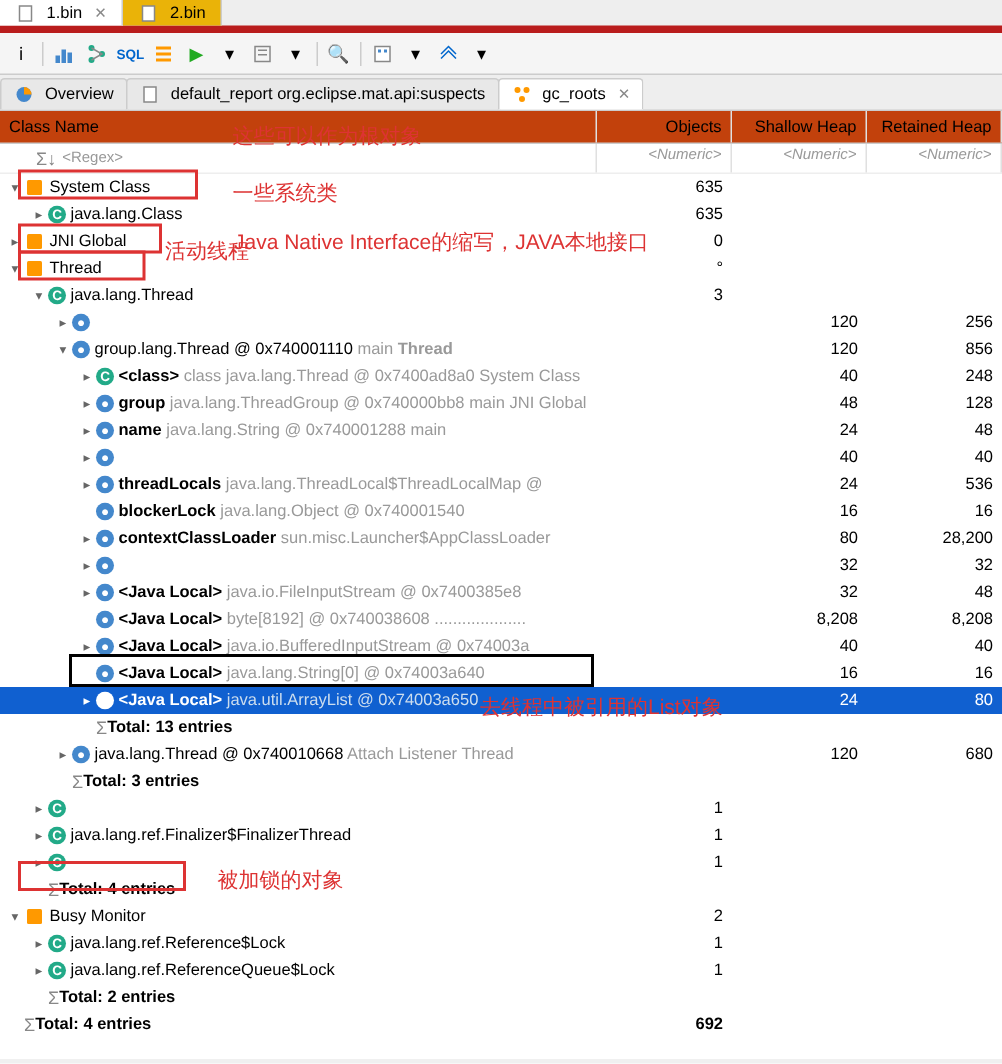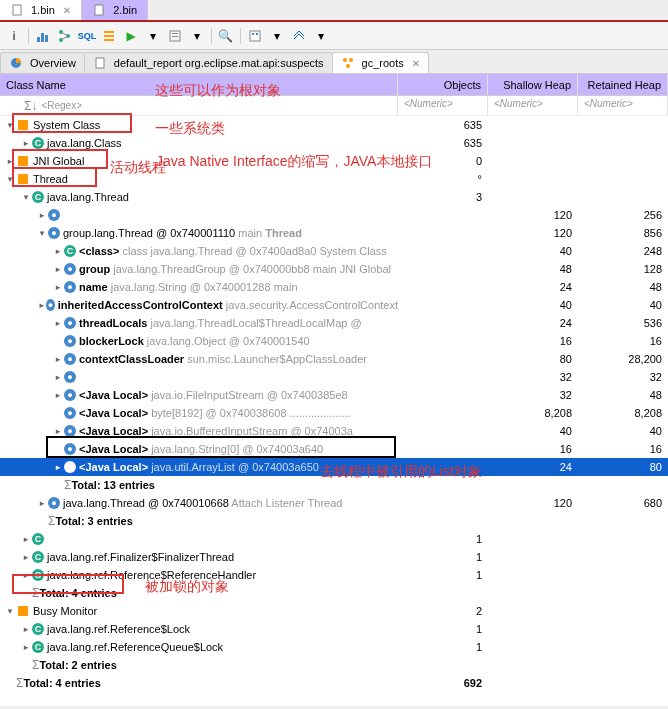--- a/index.html
+++ b/index.html
@@ -1,35 +1,35 @@
 <!DOCTYPE html>
 <html><head>
 <meta charset="utf-8">
 <style>
 *{box-sizing:border-box;margin:0;padding:0;font-family:Arial,Helvetica,sans-serif}
 body{background:#f0f0f0;font-size:11px;color:#000;width:668px;height:709px;overflow:hidden;position:relative}
-.editor-tabs{display:flex;background:#eee;border-bottom:2px solid #b91c1c;height:22px}
+.editor-tabs{display:flex;background:#eee;border-bottom:5px solid #b91c1c;height:22px}
 .editor-tab{display:flex;align-items:center;padding:2px 10px;border-right:1px solid #ccc;background:#fff;gap:4px}
-.editor-tab.inactive{background:#c4b5fd}
+.editor-tab.inactive{background:#eab308}
 .close-x{color:#888;font-size:10px;margin-left:4px}
 .toolbar{display:flex;align-items:center;background:#f5f5f5;border-bottom:1px solid #ccc;padding:2px 4px;gap:2px;height:28px}
 .tb-btn{width:20px;height:20px;display:flex;align-items:center;justify-content:center;font-size:12px;border-radius:2px}
 .tb-sep{width:1px;height:16px;background:#ccc;margin:0 2px}
 .view-tabs{display:flex;background:#eee;border-bottom:1px solid #ccc;height:24px;align-items:flex-end}
 .view-tab{display:flex;align-items:center;padding:3px 8px;border:1px solid #ccc;border-bottom:none;background:#e8e8e8;margin-right:-1px;gap:4px;font-size:11px;border-radius:3px 3px 0 0}
 .view-tab.active{background:#fff}
 .table{background:#fff}
-.thead{display:flex;background:#c4b5fd;border-bottom:1px solid #ccc;height:22px}
+.thead{display:flex;background:#c2410c;border-bottom:1px solid #ccc;height:22px}
 .th{padding:3px 6px;border-right:1px solid #e0e0e0;font-size:11px;display:flex;align-items:center}
 .th-name{flex:1}
 .th-num{width:90px;justify-content:flex-end}
 .filter-row{display:flex;border-bottom:1px solid #eee;height:20px}
 .filter-cell{padding:2px 6px;border-right:1px solid #e0e0e0;font-size:10px;color:#999}
 .filter-name{flex:1;display:flex;align-items:center;gap:4px}
-.filter-num{width:90px;text-align:left;font-style:italic}
+.filter-num{width:90px;text-align:right;font-style:italic}
 .tree-body{background:#fff;overflow-y:auto;height:590px}
 .row{display:flex;align-items:center;height:18px;border-bottom:1px solid transparent}
 .row.selected{background:#1060d0;color:#fff}
 .row.selected .dim{color:#cde}
 .name-cell{flex:1;display:flex;align-items:center;overflow:hidden;white-space:nowrap}
 .num-cell{width:90px;text-align:right;padding-right:6px;font-size:11px}
 .indent{display:inline-block}
 .expander{width:12px;height:12px;display:inline-flex;align-items:center;justify-content:center;font-size:9px;color:#666;cursor:pointer}
 .ico{width:14px;height:14px;display:inline-flex;align-items:center;justify-content:center;margin-right:3px;font-size:10px}
 .ico-pkg{width:10px;height:10px;background:#f90;border-radius:1px}
@@ -285,21 +285,20 @@
         </div>
       <div class="num-cell"></div>
         <div class="num-cell">24</div>
         <div class="num-cell">48</div>
     </div>
     <div class="row">
       <div class="name-cell">
           <span class="indent" style="width:52px"></span>
           <span class="expander">▸</span>
           <span class="ico ico-o">●</span>
-          <span class="txt"><span class="bold">inheritedAccessControlContext</span><span class="dim"> java.security.AccessControlContext</span></span>
         </div>
       <div class="num-cell"></div>
         <div class="num-cell">40</div>
         <div class="num-cell">40</div>
     </div>
     <div class="row">
       <div class="name-cell">
           <span class="indent" style="width:52px"></span>
           <span class="expander">▸</span>
           <span class="ico ico-o">●</span>
@@ -446,21 +445,20 @@
         </div>
       <div class="num-cell">1</div>
         <div class="num-cell"></div>
         <div class="num-cell"></div>
     </div>
     <div class="row">
       <div class="name-cell">
           <span class="indent" style="width:20px"></span>
           <span class="expander">▸</span>
           <span class="ico ico-c">C</span>
-          <span class="txt">java.lang.ref.Reference$ReferenceHandler</span>
         </div>
       <div class="num-cell">1</div>
         <div class="num-cell"></div>
         <div class="num-cell"></div>
     </div>
     <div class="row">
       <div class="name-cell">
           <span class="indent" style="width:32px"></span>
           <span class="ico-sum">Σ</span>
           <span class="txt bold">Total: 4 entries</span>

